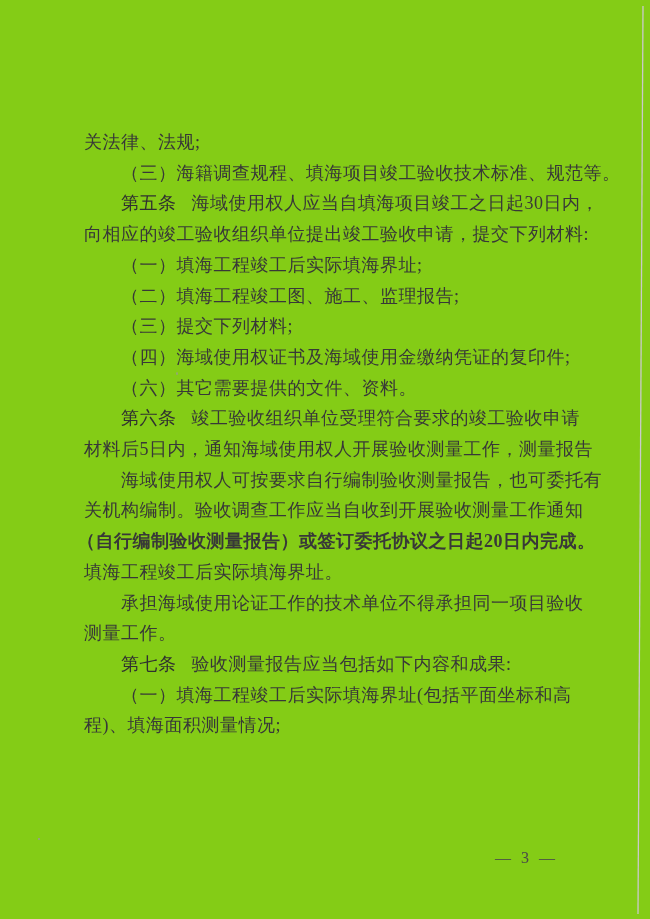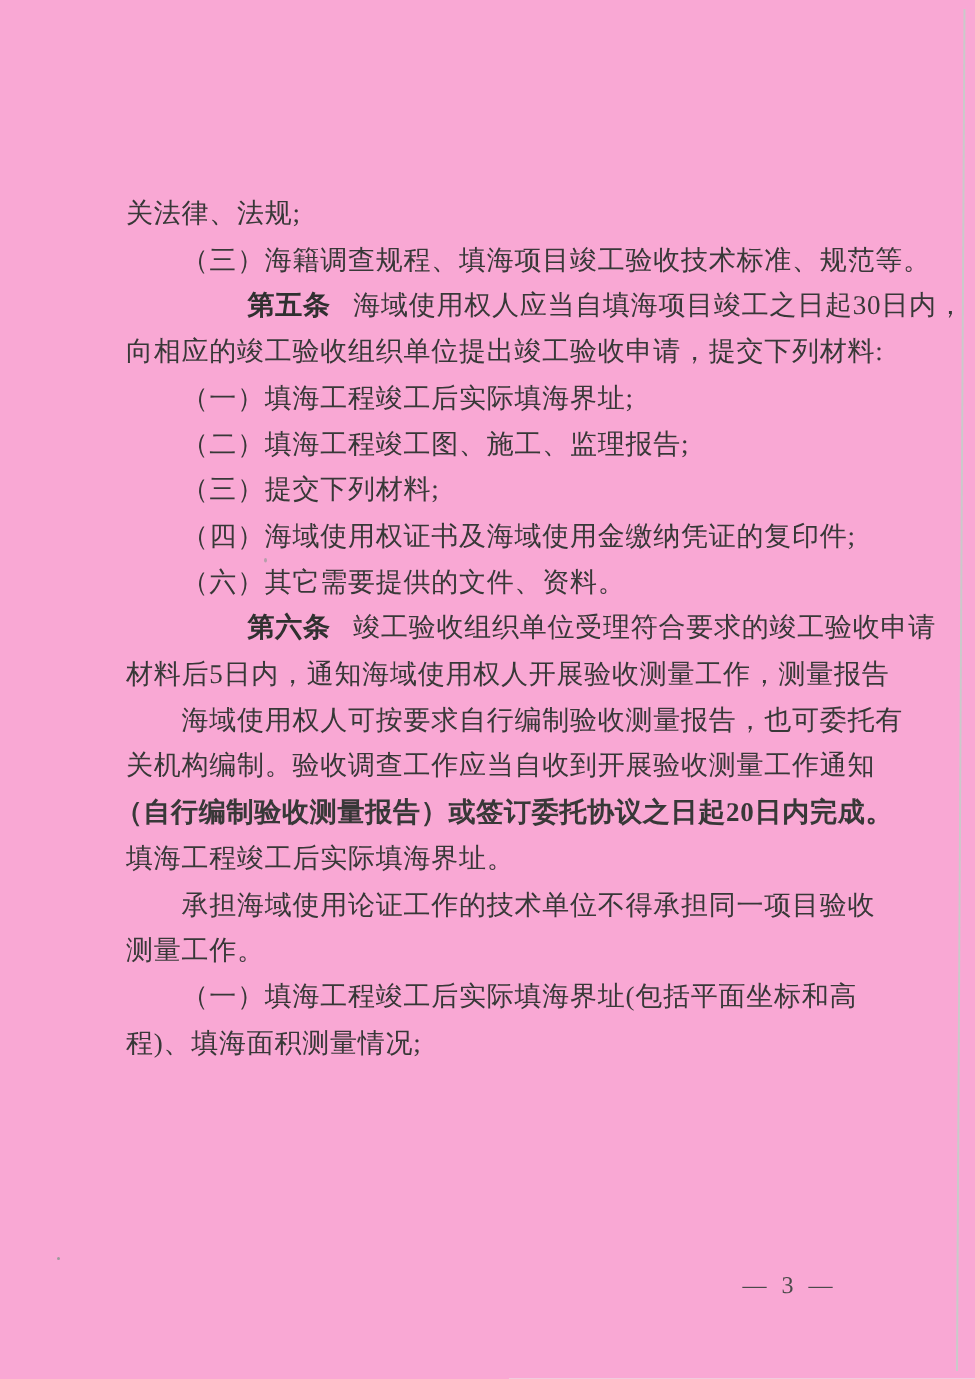--- a/index.html
+++ b/index.html
@@ -1,42 +1,41 @@
 <!DOCTYPE html>
 <html><head>
 <meta charset="utf-8">
 <style>
   html, body { margin: 0; padding: 0; background: #e8e8e8; }
   .page {
     position: relative;
     width: 650px;
     height: 919px;
-    background: #f9a8d4;
+    background: #84cc16;
     overflow: hidden;
     font-family: "Liberation Serif", "DejaVu Serif", serif;
   }
   .textblock {
     position: absolute;
     left: 84px;
     top: 127px;
     width: 516px;
     font-size: 18px;
     line-height: 30.7px;
     letter-spacing: 0.5px;
     color: #383838;
   }
   .line { white-space: nowrap; }
   .line.indent { text-indent: 37px; }
   .line.hang { margin-left: -7px; font-weight: bold; }
   .lead {
     font-family: "Liberation Sans", "DejaVu Sans", sans-serif;
-    font-weight: 700;
+    font-weight: 400;
     color: #303030;
     margin-right: 15px;
-    margin-left: 44px;
   }
   .footer {
     position: absolute;
     left: 495px;
     top: 849px;
     font-size: 16px;
     letter-spacing: 3px;
     color: #4a4a4a;
     font-family: "Liberation Serif", "DejaVu Serif", serif;
   }
@@ -69,20 +68,21 @@
       <div class="line indent">（四）海域使用权证书及海域使用金缴纳凭证的复印件;</div>
       <div class="line indent">（六）其它需要提供的文件、资料。</div>
       <div class="line indent"><span class="lead">第六条</span>竣工验收组织单位受理符合要求的竣工验收申请</div>
       <div class="line">材料后5日内，通知海域使用权人开展验收测量工作，测量报告</div>
       <div class="line indent">海域使用权人可按要求自行编制验收测量报告，也可委托有</div>
       <div class="line">关机构编制。验收调查工作应当自收到开展验收测量工作通知</div>
       <div class="line hang">（自行编制验收测量报告）或签订委托协议之日起20日内完成。</div>
       <div class="line">填海工程竣工后实际填海界址。</div>
       <div class="line indent">承担海域使用论证工作的技术单位不得承担同一项目验收</div>
       <div class="line">测量工作。</div>
+      <div class="line indent"><span class="lead">第七条</span>验收测量报告应当包括如下内容和成果:</div>
       <div class="line indent">（一）填海工程竣工后实际填海界址(包括平面坐标和高</div>
       <div class="line">程)、填海面积测量情况;</div>
     </div>
 
   <div class="footer">— 3 —</div>
 
   <svg class="artifact-svg" width="650" height="919">
     <line x1="643" y1="6" x2="638" y2="914" stroke="#cacaca" stroke-width="1.3"></line>
   </svg>
 

